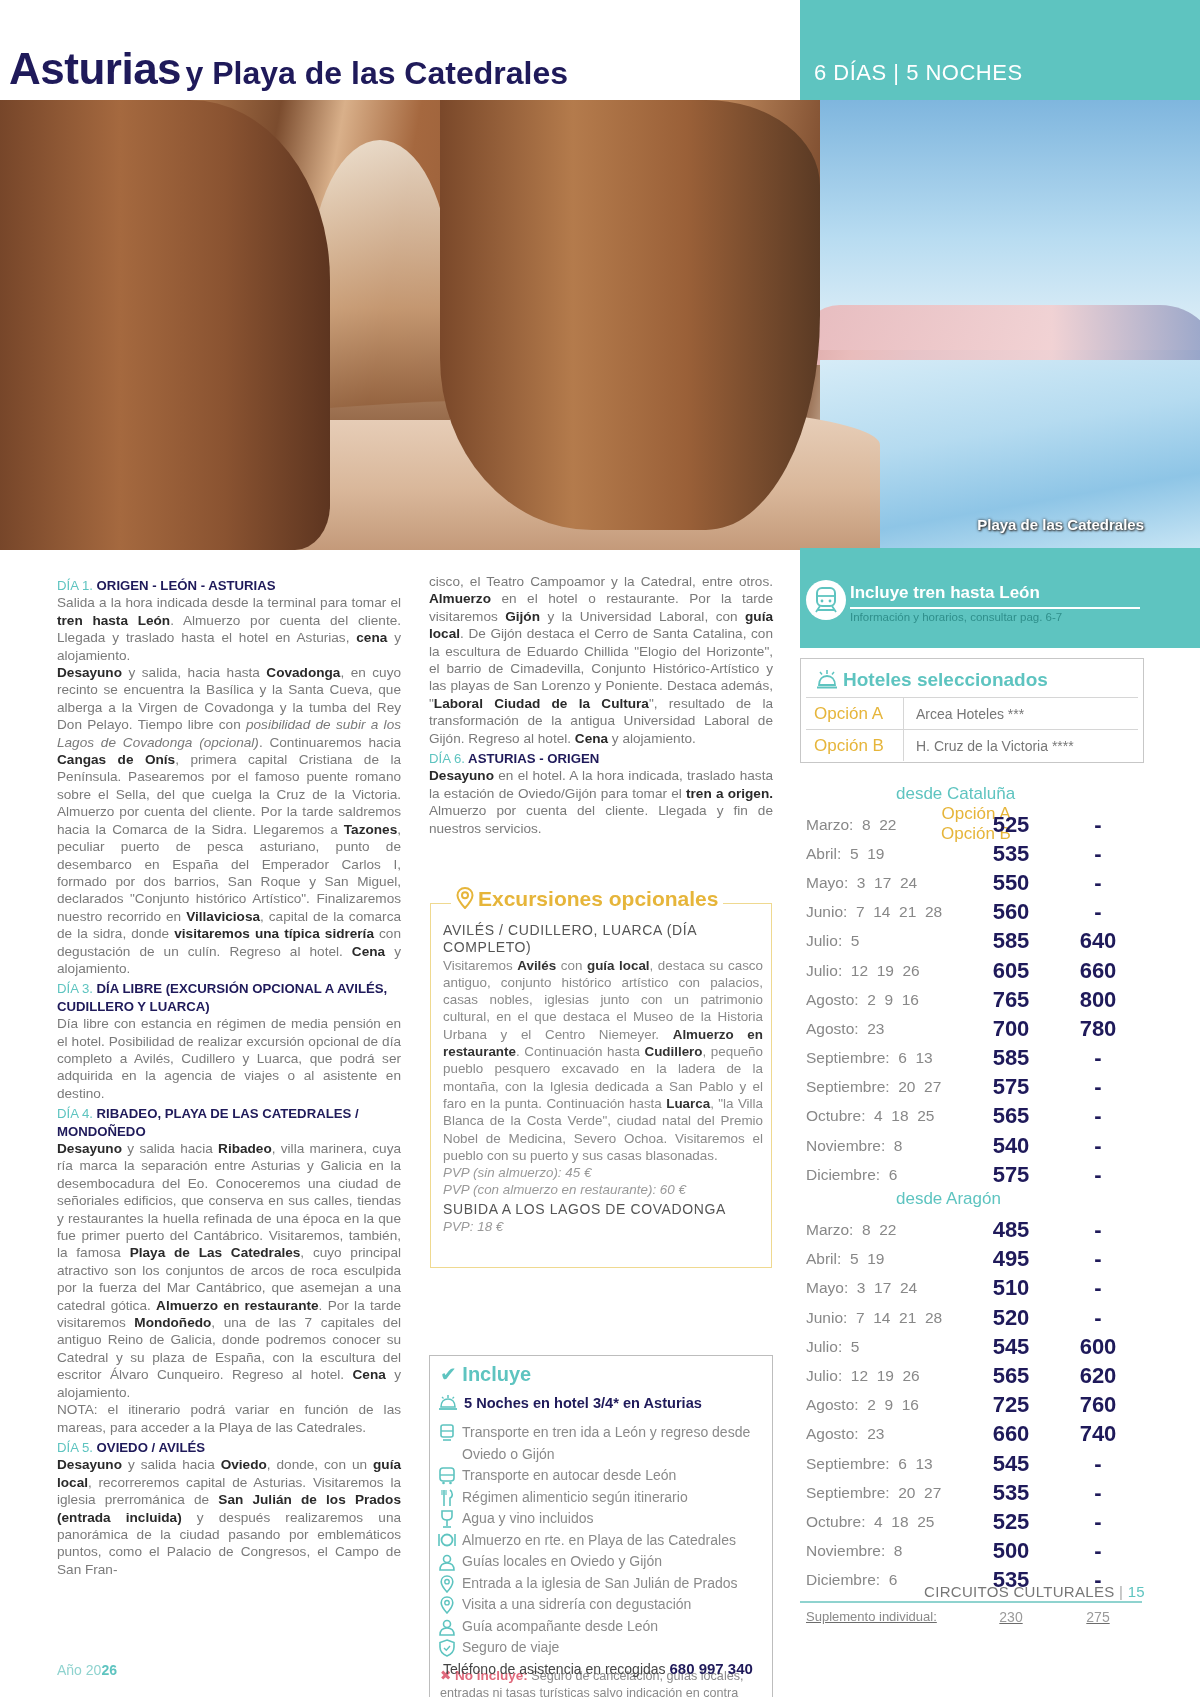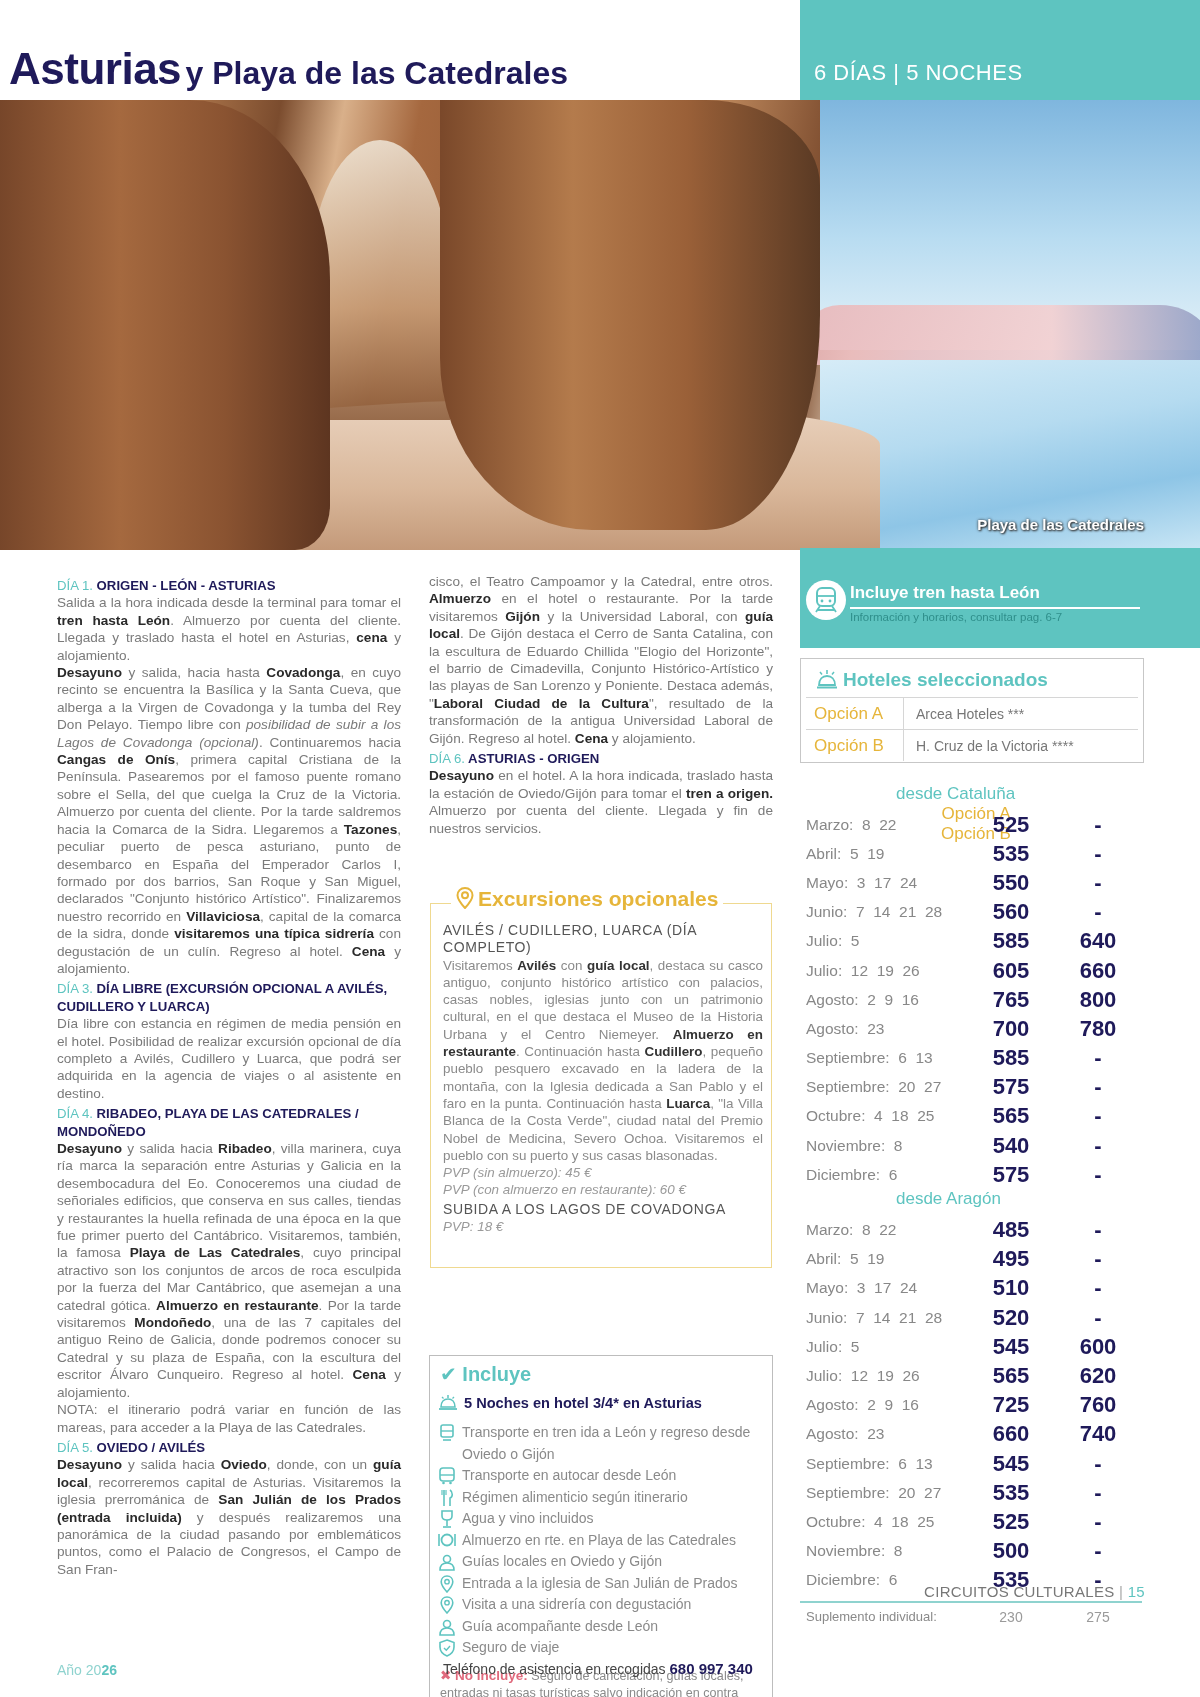--- a/index.html
+++ b/index.html
@@ -88,21 +88,21 @@
   .prices { position: absolute; left: 806px; top: 784px; width: 340px; }
   .price-head { display: flex; height: 26px; align-items: center; flex-direction: column; }
   .region { width: 160px; font-size: 17px; color: #5ec4c0; }
   .col-a-h { width: 88px; font-size: 17px; color: #e6b53a; text-align: center; }
   .col-b-h { width: 88px; font-size: 17px; color: #e6b53a; text-align: center; }
   .price-row { display: flex; height: 29.2px; align-items: center; }
   .price-row .date { width: 162px; font-size: 15.5px; color: #888; white-space: pre; }
   .price-row .pa { width: 86px; text-align: center; font-size: 22px; font-weight: bold; color: #1f1a5a; }
   .price-row .pb { width: 88px; text-align: center; font-size: 22px; font-weight: bold; color: #1f1a5a; }
   .supl-rule { height: 2px; background: #8fd3cf; margin-top: 6px; width: 342px; margin-left: -6px; }
-  .supl { display: flex; height: 28px; align-items: center; }
+  .supl { display: flex; height: 28px; align-items: center; text-decoration: underline; }
   .supl .lbl { width: 162px; font-size: 13px; color: #8a8a8a; }
   .supl .va, .supl .vb { width: 86px; text-align: center; font-size: 14px; color: #9a9a9a; }
   .supl .vb { width: 88px; }
 </style>
 </head>
 <body>
 
 <div class="header">
   <div class="title-wrap">
     <span class="title-main">Asturias</span>

